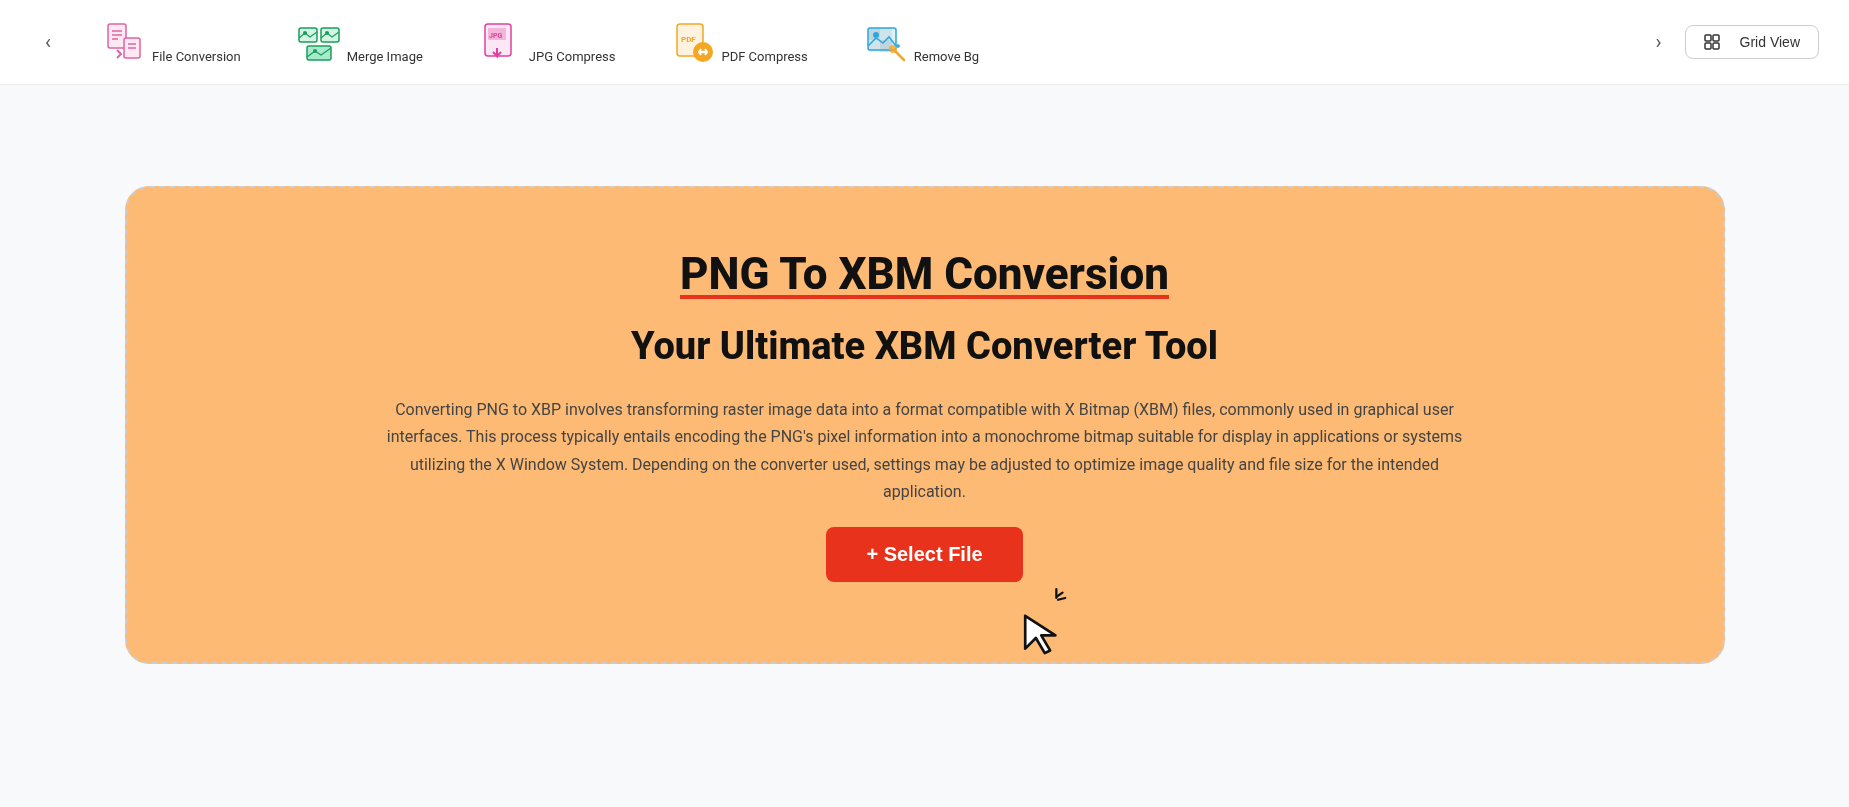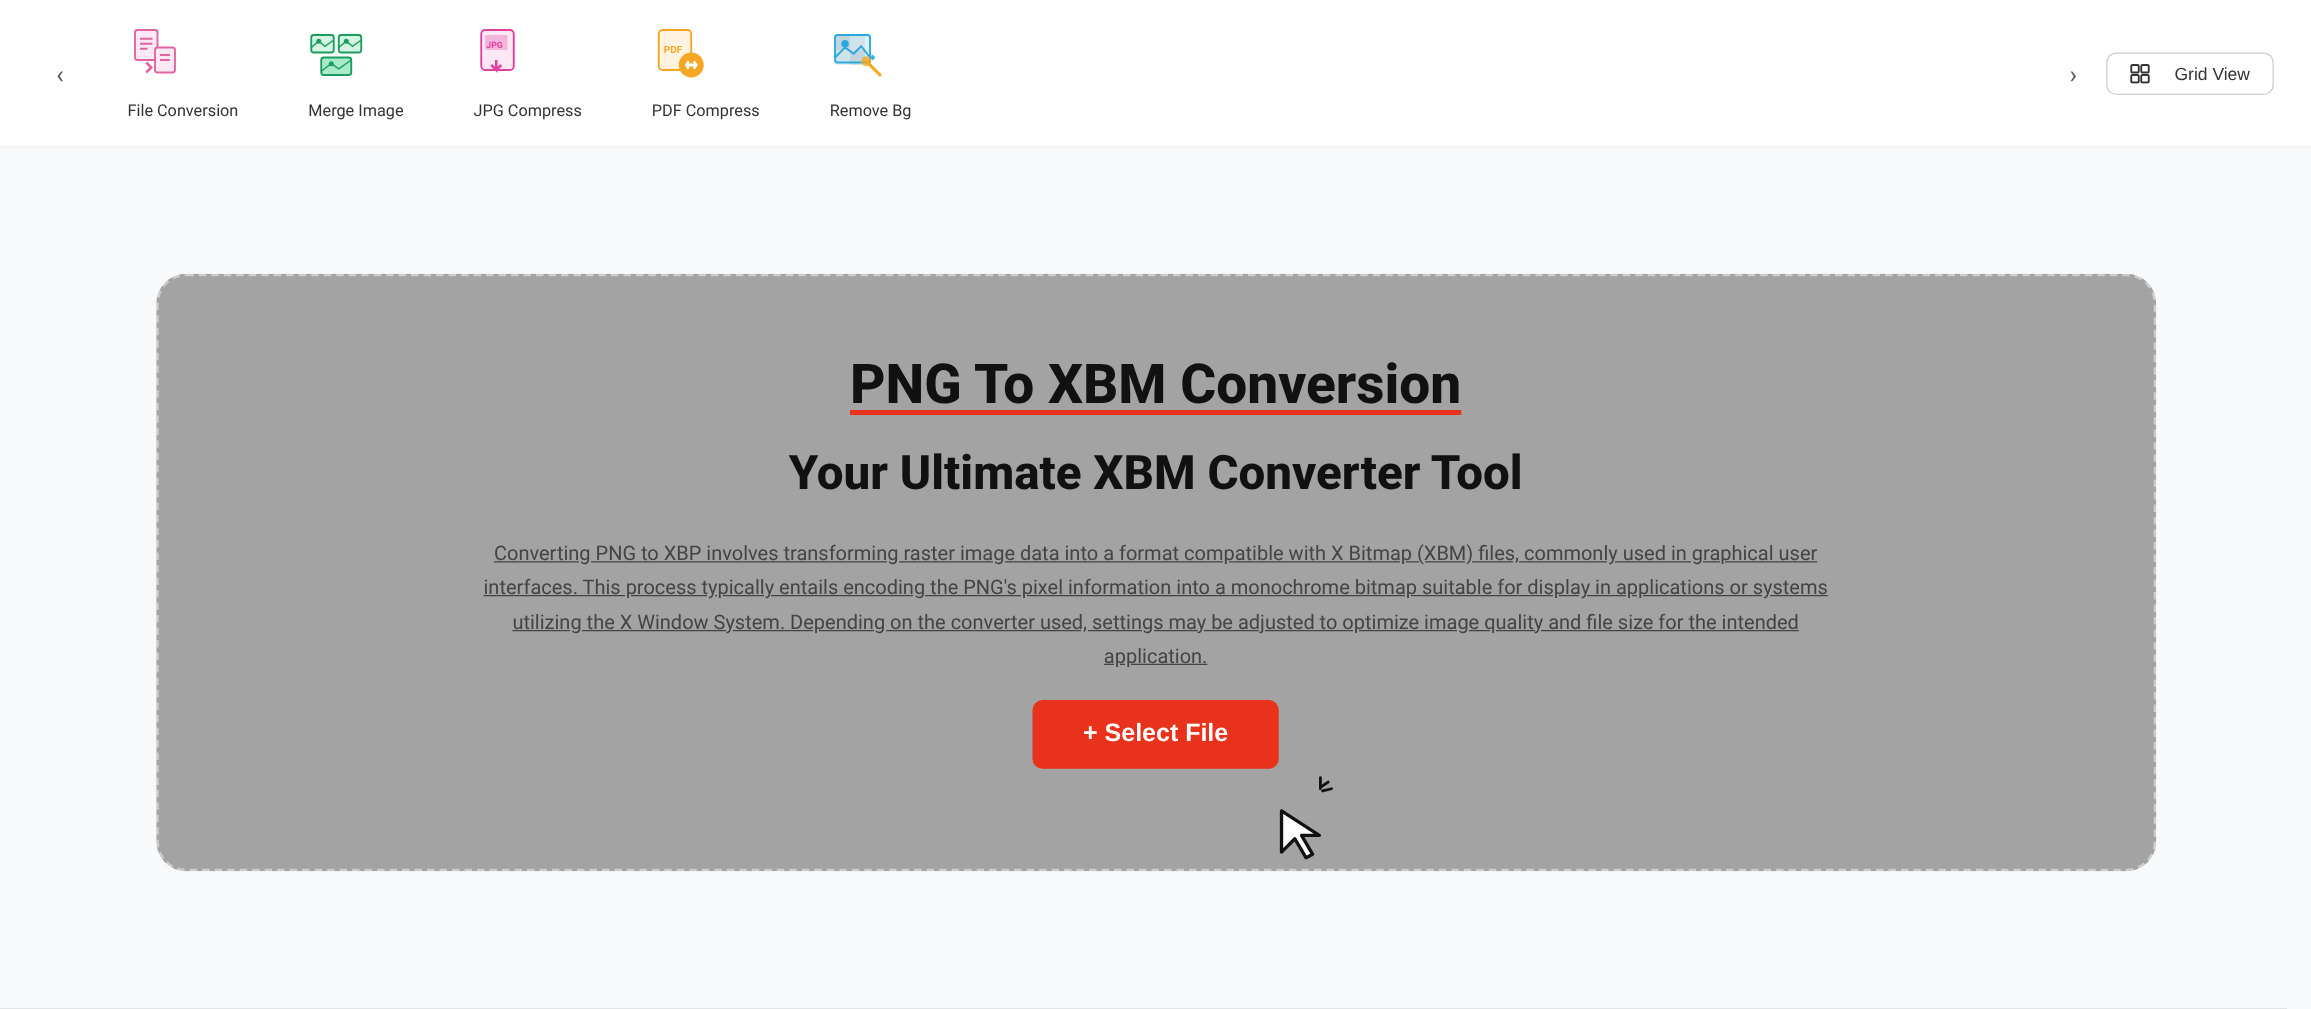--- a/index.html
+++ b/index.html
@@ -38,23 +38,23 @@
     .nav-items {
       display: flex;
       align-items: center;
       flex: 1;
       gap: 0;
       overflow: hidden;
     }
 
     .nav-item {
       display: flex;
-      flex-direction: column;
-      align-items: flex-start;
-      gap: 18px;
+      flex-direction: row;
+      align-items: flex-end;
+      gap: 6px;
       padding: 8px 28px;
       cursor: pointer;
       min-width: 120px;
     }
 
     .nav-icon {
       width: 44px;
       height: 44px;
       display: flex;
       align-items: center;
@@ -87,21 +87,21 @@
       display: flex;
       align-items: center;
       justify-content: center;
       padding: 40px 60px;
       min-height: 680px;
     }
 
     .conversion-card {
       border: 2px dashed #ccc;
       border-radius: 24px;
-      background: #a3a3a3;
+      background: #fdba74;
       width: 100%;
       max-width: 1600px;
       padding: 60px 80px 80px;
       display: flex;
       flex-direction: column;
       align-items: center;
       text-align: center;
     }
 
     .card-title {
@@ -120,21 +120,20 @@
       color: #111;
       margin-bottom: 28px;
     }
 
     .card-description {
       font-size: 16px;
       color: #444;
       line-height: 1.7;
       max-width: 1100px;
       margin-bottom: 22px;
-      text-decoration: underline;
     }
 
     .select-file-btn {
       background: #e8321c;
       color: #fff;
       border: none;
       border-radius: 8px;
       padding: 16px 40px;
       font-size: 20px;
       font-weight: 600;

